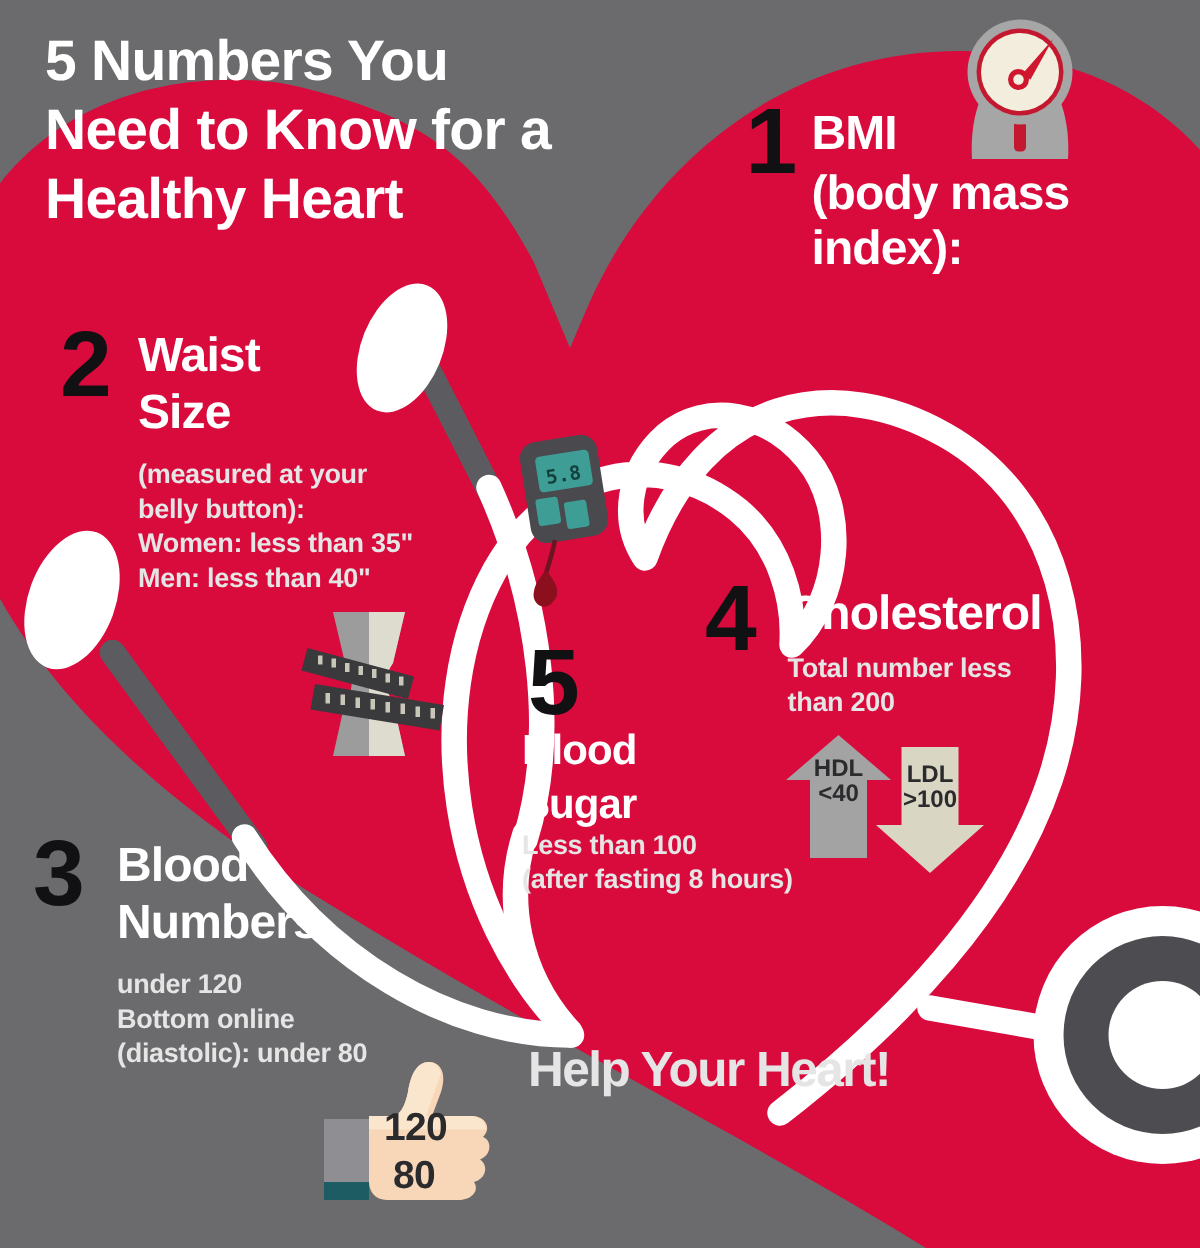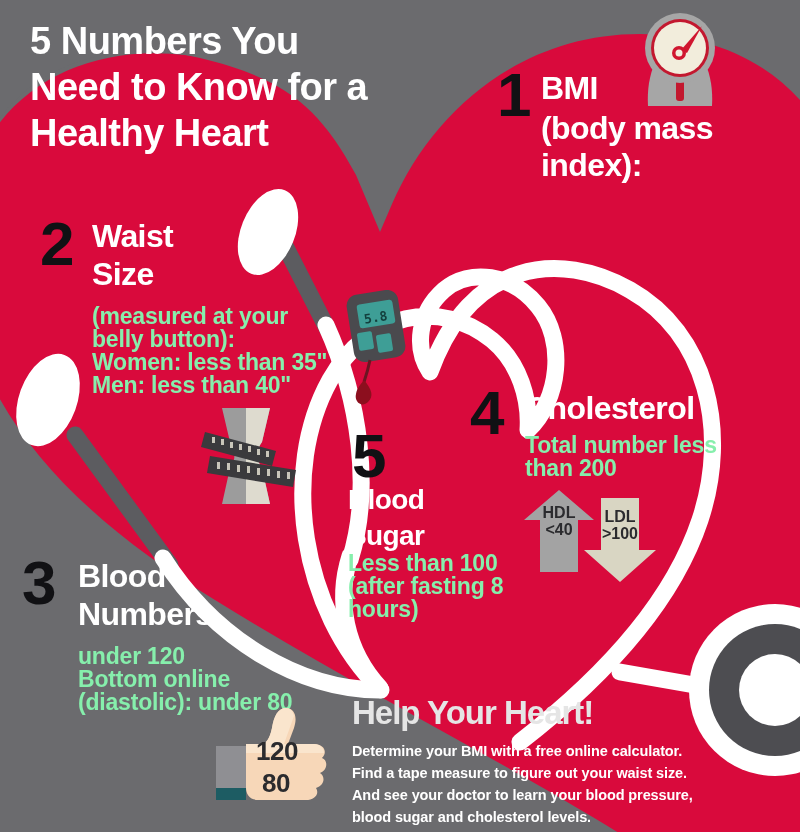--- a/index.html
+++ b/index.html
@@ -22,21 +22,21 @@
   .bignum{
     color:#111114;font-weight:700;font-size:62px;line-height:62px;
     letter-spacing:-2px;
   }
   .heading{
     color:#ffffff;font-weight:700;font-size:32px;line-height:37px;
     letter-spacing:-0.6px;
   }
   .heading.sm{font-size:28px;line-height:33px;}
   .sub{
-    color:#86efac;font-weight:700;font-size:23px;line-height:23px;
+    color:#e5e5e5;font-weight:700;font-size:18px;line-height:23px;
     letter-spacing:-0.2px;
   }
   .detail{
     color:#ffffff;font-weight:700;font-size:15px;line-height:22px;
     letter-spacing:-0.1px;
   }
   .footer-title{
     color:#e5e5e5;font-weight:700;font-size:33px;line-height:38px;
     letter-spacing:-1px;
   }
@@ -224,20 +224,14 @@
     <rect x="14" y="2" width="52" height="68" rx="11" fill="#4a4a4e" transform="rotate(-9 40 36)"></rect>
     <rect x="22" y="12" width="36" height="24" rx="3" fill="#3e9e96" transform="rotate(-9 40 24)"></rect>
     <rect x="22" y="42" width="15" height="18" rx="2" fill="#3e9e96" transform="rotate(-9 29 51)"></rect>
     <rect x="41" y="44" width="15" height="18" rx="2" fill="#3e9e96" transform="rotate(-9 48 53)"></rect>
     <path d="M34 70 C32 80 30 86 28 92" stroke="#6b1522" stroke-width="3" fill="none"></path>
     <path d="M28 90 C36 100 38 106 32 112 C26 118 18 112 20 104 C21 98 25 94 28 90 Z" fill="#8c0f1e"></path>
   </svg>
   <div class="txt meterval" style="left:364px;top:310px;transform:rotate(-9deg);">5.8</div>
 
   <div class="txt footer-title" style="left:352px;top:694px;">Help Your Heart!</div>
-  <div class="txt footer-body" style="left:352px;top:740px;width:420px;">
-    <div>Determine your BMI with a free online calculator.</div>
-    <div>Find a tape measure to figure out your waist size.</div>
-    <div>And see your doctor to learn your blood pressure,</div>
-    <div>blood sugar and cholesterol levels.</div>
-  </div>
 
 </div>
 
 </body></html>

